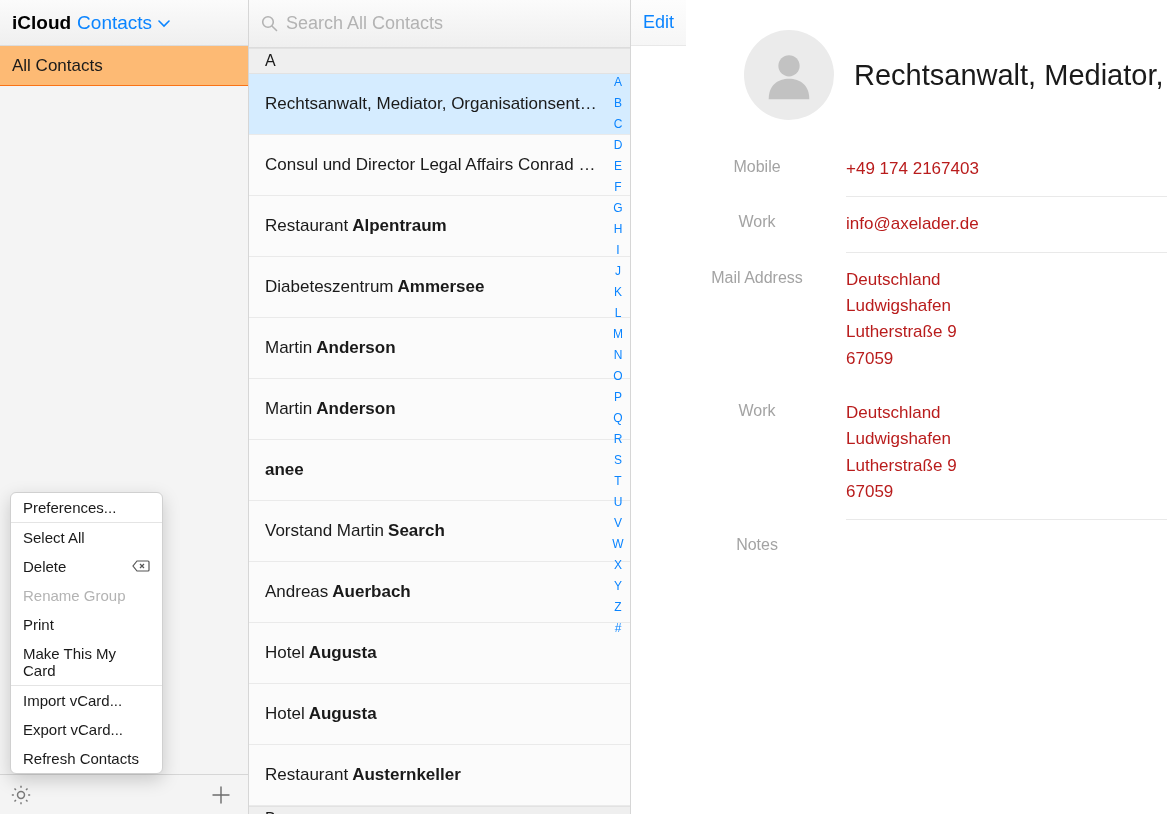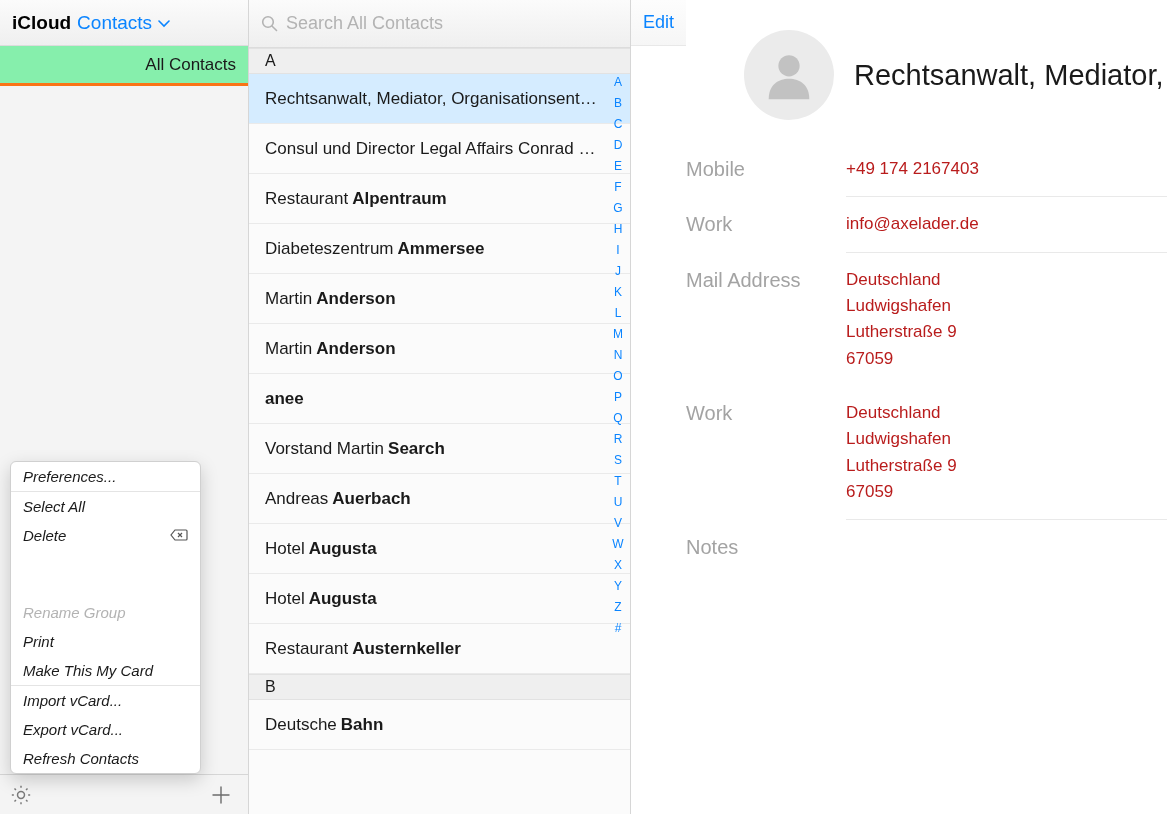--- a/index.html
+++ b/index.html
@@ -44,59 +44,57 @@
     color: #0a84ff;
     font-size: 14px;
   }
   .sidebar-body { flex: 1; overflow: hidden; }
   .sidebar-item {
     height: 40px;
     display: flex;
     align-items: center;
     padding: 0 12px;
     font-size: 17px;
-    border-bottom: 3px solid #f97316;
-    background: #86efac;
-    justify-content: flex-end;
+    border-bottom: 1px solid #f97316;
+    background: #fdba74;
   }
   .sidebar-footer {
     height: 40px;
     display: flex;
     align-items: center;
     justify-content: space-between;
     padding: 0 16px 0 10px;
     border-top: 1px solid #d6d6d6;
     background: #f4f4f4;
   }
   .gear-icon, .plus-icon { width: 22px; height: 22px; display: flex; align-items: center; justify-content: center; color:#7a7a7a; }
   .plus-icon svg { stroke:#6b6b6b; }
 
   
   .popup {
     position: absolute;
     left: 10px;
     bottom: 40px;
-    width: 191px;
+    width: 153px;
     background: #fff;
     border: 1px solid #d0d0d0;
     border-radius: 6px;
     box-shadow: 0 6px 18px rgba(0,0,0,0.18);
     font-size: 15px;
     overflow: hidden;
     z-index: 50;
-    font-style: italic;
   }
   .popup-item {
     padding: 6px 12px;
     display: flex;
     justify-content: space-between;
     align-items: center;
     cursor: default;
   }
-  .popup-item.disabled { color: #b3b3b3; margin-top: 48px; }
+  .popup-item.disabled { color: #b3b3b3; }
   .popup-sep {
     height: 1px;
     background: #e4e4e4;
     margin: 0;
   }
   .popup-item .shortcut {
     color: #6b6b6b;
   }
 
   
@@ -139,21 +137,21 @@
     height: 26px;
     display: flex;
     align-items: center;
     padding: 0 16px;
     background: #efefef;
     border-top: 1px solid #e2e2e2;
     border-bottom: 1px solid #e2e2e2;
     font-size: 16px;
   }
   .contact-row {
-    height: 50px;
+    height: 61px;
     display: flex;
     align-items: center;
     padding: 0 16px;
     border-bottom: 1px solid #eaeaea;
     font-size: 17px;
     white-space: nowrap;
     overflow: hidden;
     text-overflow: ellipsis;
   }
   .contact-row.selected {
@@ -229,23 +227,23 @@
   }
 
   .field {
     display: flex;
     align-items: flex-start;
     margin-bottom: 14px;
     position: relative;
   }
   .field-label {
     width: 160px;
-    text-align: left;
+    text-align: center;
     color: #a3a3a3;
-    font-size: 20px;
+    font-size: 16px;
     padding-right: 18px;
     padding-top: 2px;
     flex-shrink: 0;
   }
   .field-value {
     font-size: 17px;
     color: #b91c1c;
     line-height: 1.55;
     white-space: pre-line;
     flex: 1;

